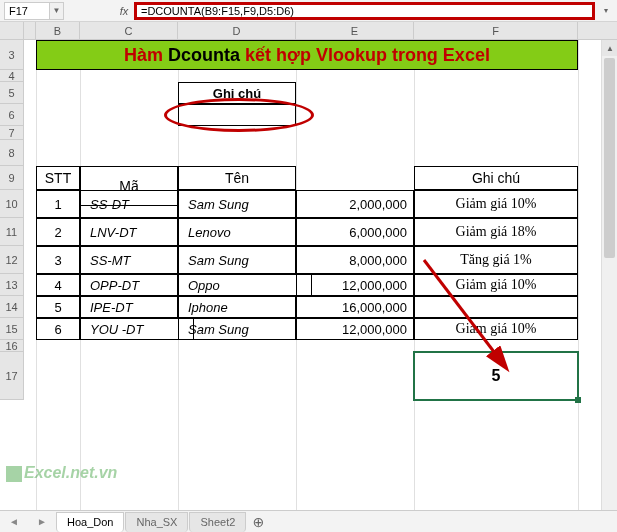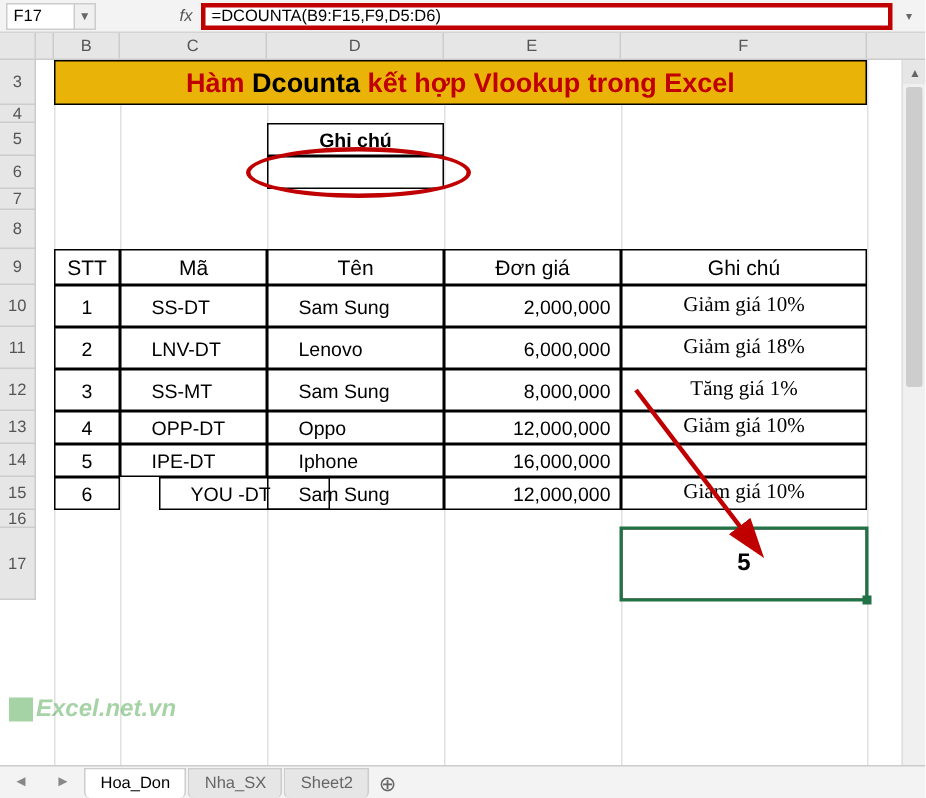--- a/index.html
+++ b/index.html
@@ -16,34 +16,34 @@
 .grid-area { position: relative; width: 617px; height: 488px; overflow: hidden; }
 .corner { position: absolute; left: 0; top: 0; width: 24px; height: 18px; background: #e6e6e6; border-right: 1px solid #ccc; border-bottom: 1px solid #ccc; }
 .col-headers { position: absolute; left: 24px; top: 0; right: 0; height: 18px; display: flex; background: #e6e6e6; border-bottom: 1px solid #ccc; }
 .col-h { border-right: 1px solid #ccc; display: flex; align-items: center; justify-content: center; font-size: 11px; color: #555; }
 .row-headers { position: absolute; left: 0; top: 18px; width: 24px; background: #e6e6e6; }
 .row-h { border-bottom: 1px solid #ccc; border-right: 1px solid #ccc; display: flex; align-items: center; justify-content: center; font-size: 11px; color: #555; }
 
 .cells { position: absolute; left: 24px; top: 18px; }
 .gridlines-v { position: absolute; top: 0; bottom: 0; border-right: 1px solid #e0e0e0; }
 
-.title-merge { position: absolute; background: #eab308; border: 1.5px solid #000; display: flex; align-items: center; justify-content: center; }
+.title-merge { position: absolute; background: #84cc16; border: 1.5px solid #000; display: flex; align-items: center; justify-content: center; }
 .title-text { font-size: 18px; font-weight: bold; color: #c00000; }
 .title-black { color: #000; }
 
 .cond-label { position: absolute; display: flex; align-items: center; justify-content: center; font-size: 13px; font-weight: bold; border: 1.5px solid #000; }
 .cond-box { position: absolute; border: 1.5px solid #000; }
 
 .circle { position: absolute; border: 3px solid #c00000; border-radius: 50%; pointer-events: none; }
 
 .table-header-merge { position: absolute; border-top: 1.5px solid #000; border-left: 1.5px solid #000; border-right: 1.5px solid #000; display: flex; align-items: center; justify-content: center; font-size: 15px; font-weight: bold; }
 .table-cell { position: absolute; display: flex; align-items: center; border: 1.5px solid #000; font-size: 13px; }
 .th { font-weight: normal; justify-content: center; font-size: 14px; }
 .tc-center { justify-content: center; }
-.tc-left { justify-content: flex-start; padding-left: 20px; }
+.tc-left { justify-content: flex-start; padding-left: 9px; font-style: italic; }
 .tc-right { justify-content: flex-end; padding-right: 6px; }
 .serif { font-family: 'Times New Roman', serif; font-size: 14px; }
 
 .summary-box { position: absolute; border: 1.5px solid #000; display: flex; align-items: center; justify-content: center; text-align: center; font-size: 13px; padding: 4px; }
 .result-box { position: absolute; border: 1.5px solid #000; display: flex; align-items: center; justify-content: center; font-size: 16px; font-weight: bold; }
 .sel-border { position: absolute; border: 2px solid #217346; pointer-events: none; }
 .sel-handle { position: absolute; width: 6px; height: 6px; background: #217346; }
 
 .arrow-svg { position: absolute; pointer-events: none; }
 
@@ -119,23 +119,22 @@
 
 
     <div class="cond-label" style="left:154px; top:42px; width:118px; height:22px;">Ghi chú</div>
 
     <div class="cond-box" style="left:154px; top:64px; width:118px; height:22px;"></div>
 
     <div class="circle" style="left:140px; top:58px; width:150px; height:34px;"></div>
 
 
     <div class="table-cell th" style="left:12px; top:126px; width:44px; height:24px;">STT</div>
-    <div class="table-cell th" style="left:56px; top:126px; width:98px; height:24px;">Mã</div>
+    <div class="table-cell th" style="left:56px; top:126px; width:98px; height:40px;">Mã</div>
     <div class="table-cell th" style="left:154px; top:126px; width:118px; height:24px;">Tên</div>
-    <div class="table-cell th" style="left:272px; top:126px; width:118px; height:24px;">Đơn giá</div>
     <div class="table-cell th" style="left:390px; top:126px; width:164px; height:24px;">Ghi chú</div>
 
     <div class="table-cell tc-center" style="left:12px; top:150px; width:44px; height:28px;">1</div>
     <div class="table-cell tc-left" style="left:56px; top:150px; width:98px; height:28px;">SS-DT</div>
     <div class="table-cell tc-left" style="left:154px; top:150px; width:118px; height:28px;">Sam Sung</div>
     <div class="table-cell tc-right" style="left:272px; top:150px; width:118px; height:28px;">2,000,000</div>
     <div class="table-cell tc-center serif" style="left:390px; top:150px; width:164px; height:28px;">Giảm giá 10%</div>
 
     <div class="table-cell tc-center" style="left:12px; top:178px; width:44px; height:28px;">2</div>
     <div class="table-cell tc-left" style="left:56px; top:178px; width:98px; height:28px;">LNV-DT</div>
@@ -144,32 +143,32 @@
     <div class="table-cell tc-center serif" style="left:390px; top:178px; width:164px; height:28px;">Giảm giá 18%</div>
 
     <div class="table-cell tc-center" style="left:12px; top:206px; width:44px; height:28px;">3</div>
     <div class="table-cell tc-left" style="left:56px; top:206px; width:98px; height:28px;">SS-MT</div>
     <div class="table-cell tc-left" style="left:154px; top:206px; width:118px; height:28px;">Sam Sung</div>
     <div class="table-cell tc-right" style="left:272px; top:206px; width:118px; height:28px;">8,000,000</div>
     <div class="table-cell tc-center serif" style="left:390px; top:206px; width:164px; height:28px;">Tăng giá 1%</div>
 
     <div class="table-cell tc-center" style="left:12px; top:234px; width:44px; height:22px;">4</div>
     <div class="table-cell tc-left" style="left:56px; top:234px; width:98px; height:22px;">OPP-DT</div>
-    <div class="table-cell tc-left" style="left:154px; top:234px; width:118px; height:22px;text-align:right;">Oppo</div>
+    <div class="table-cell tc-left" style="left:154px; top:234px; width:134px; height:22px;text-align:right;">Oppo</div>
     <div class="table-cell tc-right" style="left:272px; top:234px; width:118px; height:22px;">12,000,000</div>
     <div class="table-cell tc-center serif" style="left:390px; top:234px; width:164px; height:22px;">Giảm giá 10%</div>
 
     <div class="table-cell tc-center" style="left:12px; top:256px; width:44px; height:22px;">5</div>
     <div class="table-cell tc-left" style="left:154px; top:256px; width:118px; height:22px;">Iphone</div>
     <div class="table-cell tc-left" style="left:56px; top:256px; width:98px; height:22px;">IPE-DT</div>
     <div class="table-cell tc-right" style="left:272px; top:256px; width:118px; height:22px;">16,000,000</div>
     <div class="table-cell tc-center serif" style="left:390px; top:256px; width:164px; height:22px;"></div>
 
     <div class="table-cell tc-center" style="left:12px; top:278px; width:44px; height:22px;">6</div>
-    <div class="table-cell tc-left" style="left:56px; top:278px; width:114px; height:22px;margin-left:26px;">YOU -DT</div>
+    <div class="table-cell tc-left" style="left:56px; top:278px; width:114px; height:22px;">YOU -DT</div>
     <div class="table-cell tc-left" style="left:154px; top:278px; width:118px; height:22px;">Sam Sung</div>
     <div class="table-cell tc-right" style="left:272px; top:278px; width:118px; height:22px;">12,000,000</div>
     <div class="table-cell tc-center serif" style="left:390px; top:278px; width:164px; height:22px;">Giảm giá 10%</div>
 
     <div class="result-box" style="left:390px; top:312px; width:164px; height:48px;">5</div>
 
     <div class="sel-border" style="left:389px; top:311px; width:166px; height:50px;"></div>
     <div class="sel-handle" style="left:551px; top:357px;"></div>
 
     <svg class="arrow-svg" style="left:390px; top:210px; width:120px; height:130px;">

